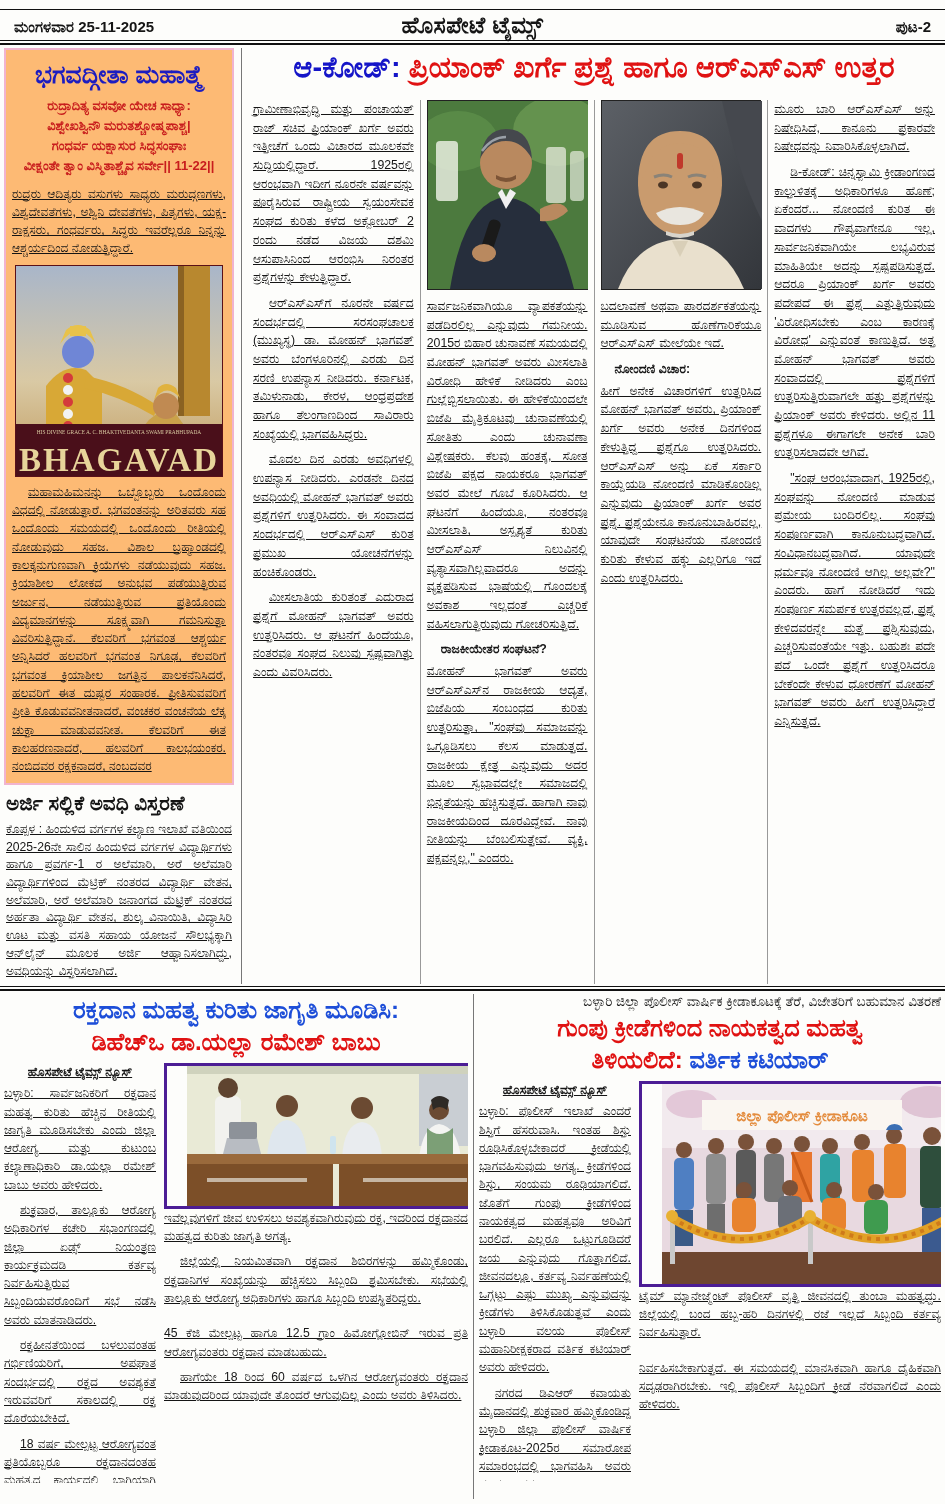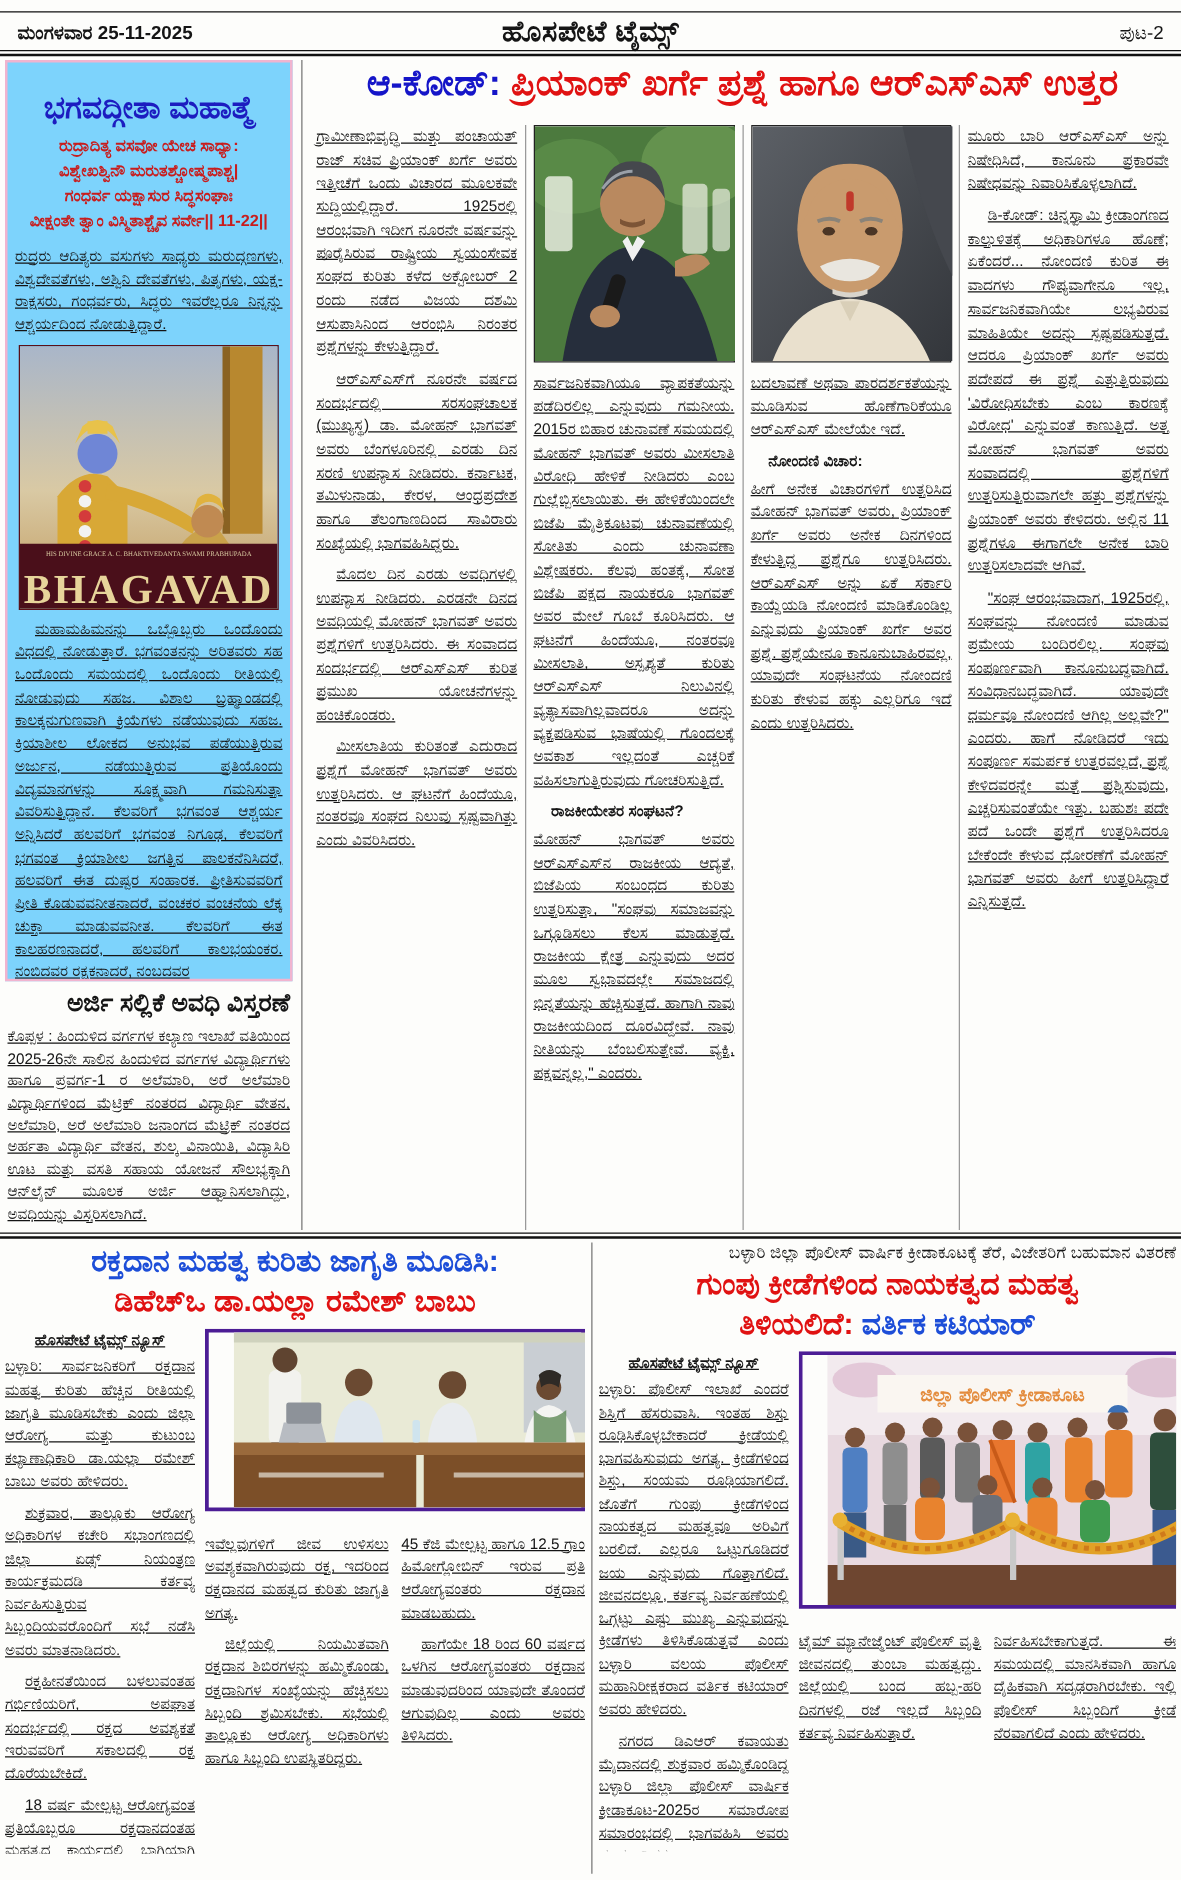--- a/index.html
+++ b/index.html
@@ -8,39 +8,39 @@
     font-family:"Liberation Sans","DejaVu Sans",sans-serif;color:#151515;
     overflow:hidden;
   }
   .abs{position:absolute;}
   p{margin:0 0 7px 0;text-align:justify;text-indent:16px;text-decoration:underline;}
   p.noind{text-indent:0;}
   
   .hdr-rule-top{left:0;top:9px;width:945px;height:1px;background:#111;}
   .hdr-date{left:14px;top:18px;font-size:15px;font-weight:bold;}
   .hdr-mast{left:0;top:12px;width:945px;text-align:center;font-size:23px;font-weight:bold;letter-spacing:.5px;}
-  .hdr-page{right:14px;top:18px;font-size:15px;font-weight:normal;position:absolute;}
+  .hdr-page{right:14px;top:18px;font-size:15px;font-weight:bold;position:absolute;}
   .hdr-rule-a{left:0;top:40px;width:945px;height:1px;background:#111;}
   .hdr-rule-b{left:0;top:43px;width:945px;height:2px;background:#111;}
   
   .top-section{left:0;top:48px;width:945px;height:936px;}
   .pink-panel{
-    left:4px;top:0;width:230px;height:737px;background:#7dd3fc;
-    border:2px solid #f1b4cf;padding:20px 6px;box-sizing:border-box;overflow:hidden;
+    left:4px;top:0;width:230px;height:737px;background:#fdba74;
+    border:2px solid #f1b4cf;padding:8px 6px;box-sizing:border-box;overflow:hidden;
   }
   .gita-hl{color:#1c1cc0;font-size:25px;font-weight:bold;text-align:center;margin:2px 0 6px 0;}
   .gita-verse{color:#c81d1d;font-weight:bold;font-size:13px;line-height:1.55;text-align:center;margin-bottom:8px;}
   .gita-body{font-size:12.2px;line-height:1.5;}
   .gita-cover{display:block;margin:4px auto 6px auto;border:1px solid #5a1018;}
   .gita-author-row{display:flex;gap:6px;margin-top:2px;}
   .gita-author-text{flex:1;font-size:12.2px;line-height:1.5;text-align:justify;}
   .gita-author-pic{width:100px;}
   .gita-author-pic svg{border:1px solid #777;}
   .app-section{left:4px;top:742px;width:230px;height:192px;padding:0 2px;box-sizing:border-box;overflow:hidden;}
-  .app-hl{font-size:20px;font-weight:bold;text-align:right;margin:2px 0 6px 0;}
+  .app-hl{font-size:20px;font-weight:bold;text-align:left;margin:2px 0 6px 0;}
   .app-body{font-size:12.2px;line-height:1.45;}
   .vrule-main{left:241px;top:0;width:1px;height:936px;background:#777;}
   
   .decode{left:247px;top:0;width:694px;height:936px;}
   .decode-hl{width:100%;text-align:center;font-size:29px;font-weight:bold;line-height:1.35;height:48px;overflow:hidden;}
   .decode-hl .blue{color:#1515c8;}
   .decode-hl .red{color:#e01212;}
   .decode-cols{position:absolute;left:0;top:52px;width:694px;height:884px;display:flex;}
   .dcol{flex:1;padding:0 6px;border-right:1px solid #999;font-size:12.3px;line-height:1.52;overflow:hidden;}
   .dcol:last-child{border-right:none;}
@@ -60,21 +60,21 @@
   .b-hl1{font-size:24px;font-weight:bold;text-align:center;line-height:1.35;}
   .b-hl2{font-size:24px;font-weight:bold;text-align:center;line-height:1.35;margin-bottom:4px;}
   .c-blue{color:#1d4ed8;}
   .c-red{color:#e01212;}
   .byline{font-weight:bold;font-size:12.3px;text-align:center;margin-bottom:3px;text-indent:0;}
   .b-content{display:flex;gap:8px;}
   .b-col1{width:152px;font-size:12.2px;line-height:1.5;overflow:hidden;}
   .b-right{flex:1;overflow:hidden;}
   .b-photo{width:100%;border:3px solid #4c1d95;box-sizing:border-box;padding-left:20px;}
   .b-photo svg{display:block;}
-  .b-two{display:flex;gap:10px;margin-top:17px;}
+  .b-two{display:flex;gap:10px;margin-top:0;flex-direction:column;}
   .b-two .bc{flex:1;font-size:12.2px;line-height:1.5;overflow:hidden;}
   .blood .b-content{height:420px;}
   .sports .b-content{height:400px;}
 </style>
 </head>
 <body>
 
 <div class="abs hdr-rule-top"></div>
 <div class="abs hdr-date">ಮಂಗಳವಾರ 25-11-2025</div>
 <div class="abs hdr-mast">ಹೊಸಪೇಟೆ ಟೈಮ್ಸ್</div>

